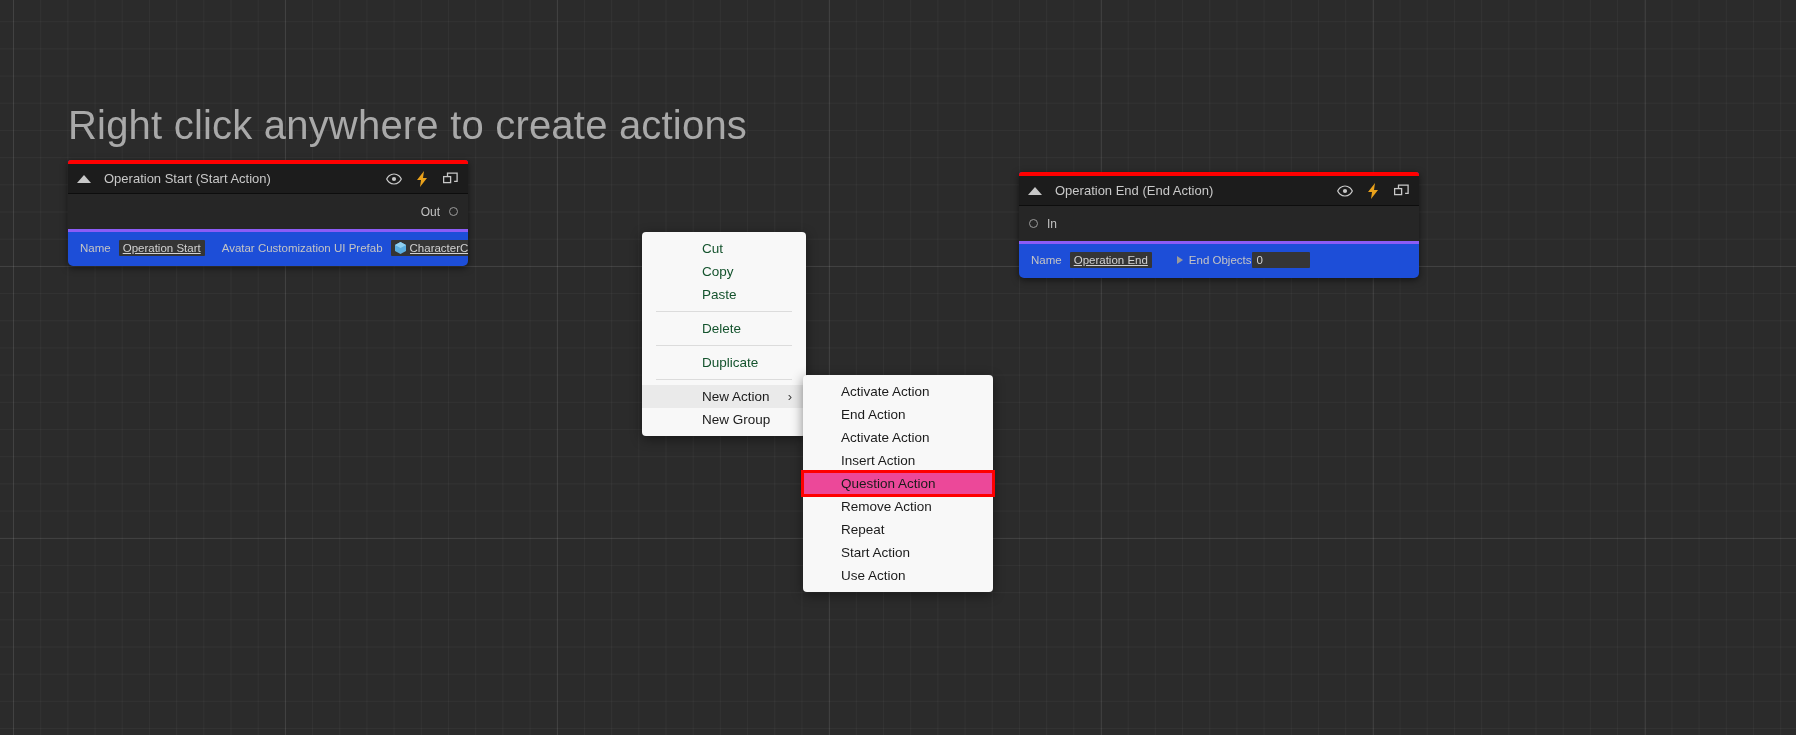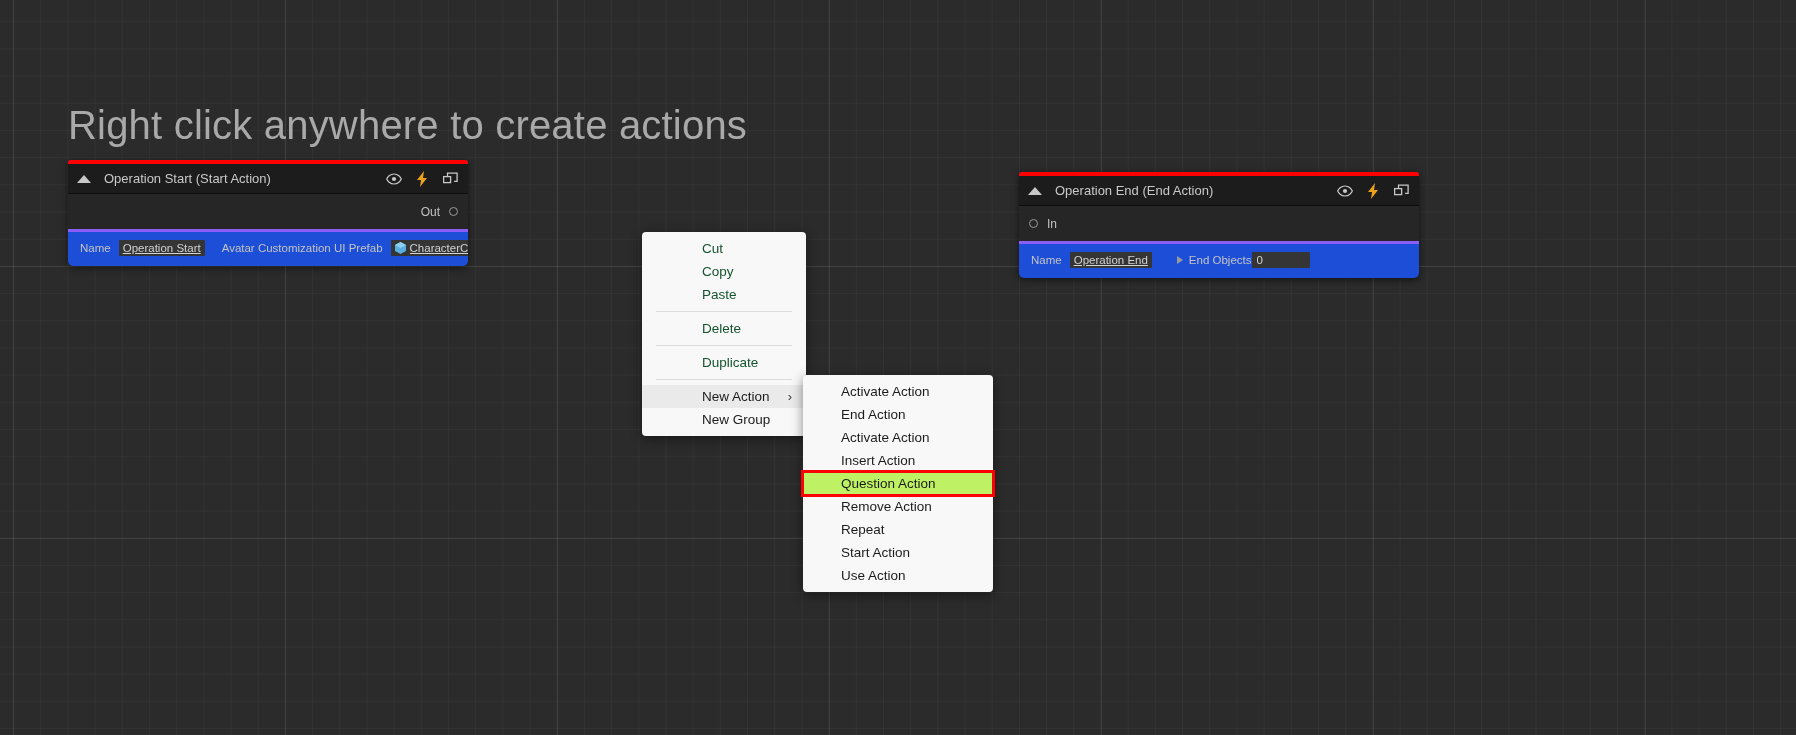--- a/index.html
+++ b/index.html
@@ -195,21 +195,21 @@
     height: 23px;
     display: flex;
     align-items: center;
     padding: 0 12px 0 60px;
     white-space: nowrap;
     position: relative;
   }
   .ctx-item.disabled { color: #14532d; }
   .ctx-item.highlight { background: #eaeaea; }
   .ctx-item.selected-red {
-    background: #bef264;
+    background: #ec4899;
     outline: 3px solid #ff0000;
     outline-offset: -1px;
     z-index: 3;
   }
   .ctx-sep {
     height: 1px;
     background: #dcdcdc;
     margin: 5px 14px;
   }
   .ctx-arrow {

